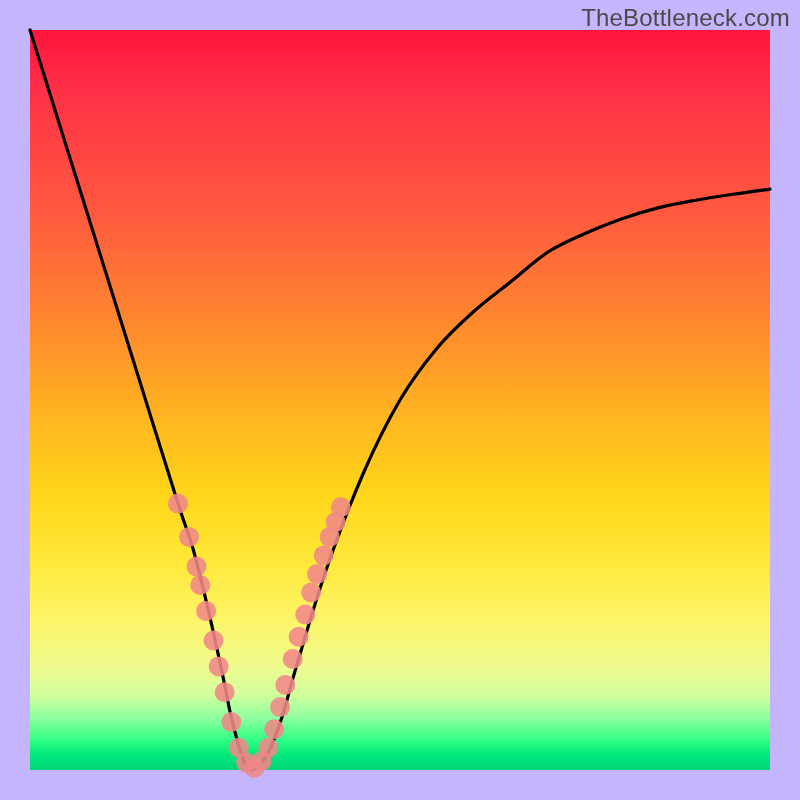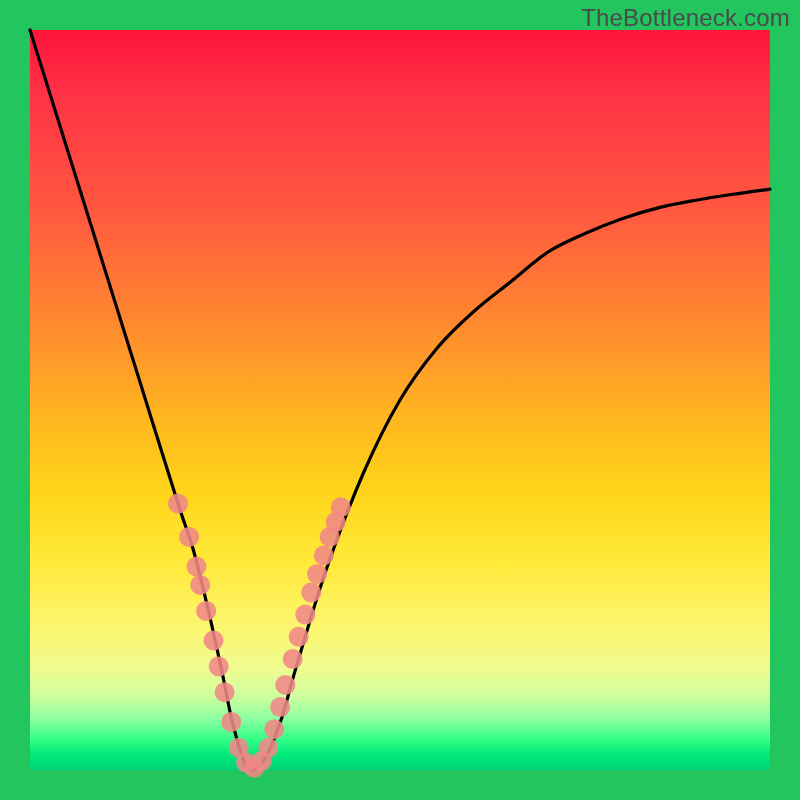--- a/index.html
+++ b/index.html
@@ -8,21 +8,21 @@
     width: 800px;
     height: 800px;
     overflow: hidden;
     background: #000;
     font-family: Arial, Helvetica, sans-serif;
   }
   .frame {
     position: relative;
     width: 800px;
     height: 800px;
-    background: #22c55e;
+    background: #c4b5fd;
   }
   .plot-area {
     position: absolute;
     left: 30px;
     top: 30px;
     width: 740px;
     height: 740px;
     
     background: linear-gradient(to bottom,
       #ff143c 0%,

